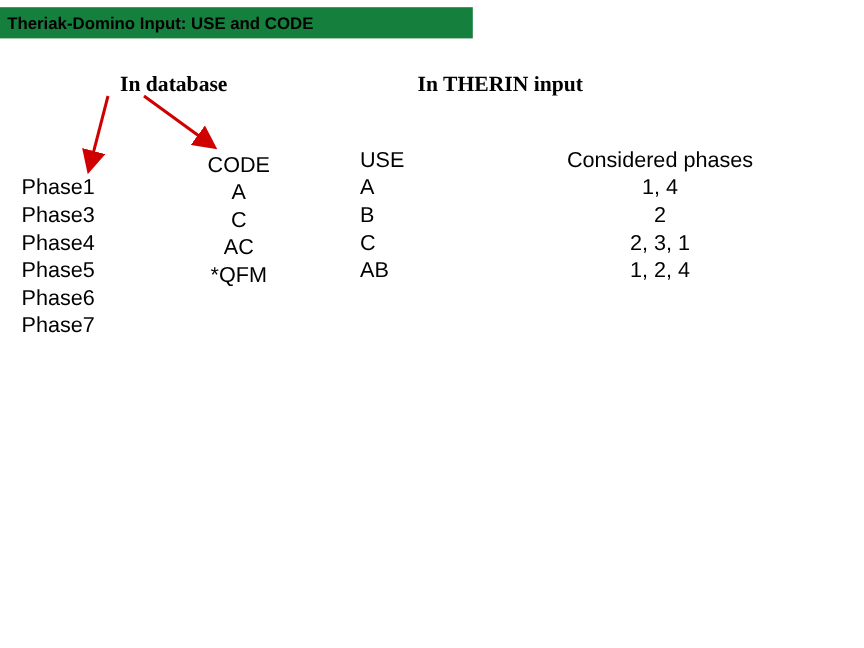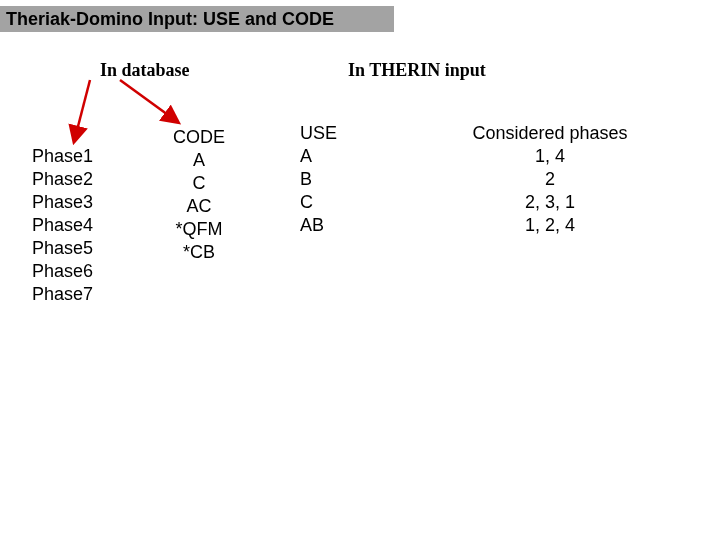--- a/index.html
+++ b/index.html
@@ -11,45 +11,45 @@
     font-family: Arial, Helvetica, sans-serif;
     color: #000;
     overflow: hidden;
   }
   .title-bar {
     position: absolute;
     left: 0;
     top: 6px;
     width: 394px;
     height: 26px;
-    background: #a3a3a3;
+    background: #15803d;
     display: flex;
     align-items: center;
     padding-left: 6px;
     box-sizing: border-box;
     font-weight: bold;
-    font-size: 18px;
+    font-size: 14px;
   }
   .hdr {
     position: absolute;
     font-family: "Times New Roman", Times, serif;
     font-weight: bold;
     font-size: 18px;
     margin-left: 48px;
   }
   .hdr-db { left: 52px; top: 60px; }
   .hdr-th { left: 300px; top: 60px; }
   .col {
     position: absolute;
     font-size: 18px;
     line-height: 23px;
     text-align: left;
   }
   .col .row { white-space: pre; }
-  .phase-col { left: 32px; top: 145px; width: 120px; }
+  .phase-col { left: 18px; top: 145px; width: 120px; }
   .code-col  { left: 164px; top: 126px; width: 70px; text-align: center;}
   .use-col   { left: 300px; top: 122px; width: 60px; }
   .cons-col  { left: 440px; top: 122px; width: 220px; text-align: center;}
   svg.arrow { position: absolute; overflow: visible; }
 </style>
 </head>
 <body>
 
 <div class="title-bar">
   <span>Theriak-Domino Input: USE and CODE</span>
@@ -70,36 +70,34 @@
   <defs>
     <marker id="ah2" markerWidth="8" markerHeight="8" refX="5" refY="4" orient="auto">
       <path d="M0,0 L8,4 L0,8 Z" fill="#d00000"></path>
     </marker>
   </defs>
   <line x1="0" y1="0" x2="55" y2="40" stroke="#d00000" stroke-width="2.5" marker-end="url(#ah2)"></line>
 </svg>
 
 <div class="col phase-col">
   <div class="row">Phase1</div>
-  <div class="row">Phase2</div>
   <div class="row">Phase3</div>
   <div class="row">Phase4</div>
   <div class="row">Phase5</div>
   <div class="row">Phase6</div>
   <div class="row">Phase7</div>
 </div>
 
 <div class="col code-col">
   <div class="row">CODE</div>
   <div class="row">A</div>
   <div class="row">C</div>
   <div class="row">AC</div>
   <div class="row"></div>
   <div class="row">*QFM</div>
-  <div class="row">*CB</div>
 </div>
 
 <div class="col use-col">
   <div class="row">USE</div>
   <div class="row">A</div>
   <div class="row">B</div>
   <div class="row">C</div>
   <div class="row">AB</div>
 </div>
 

